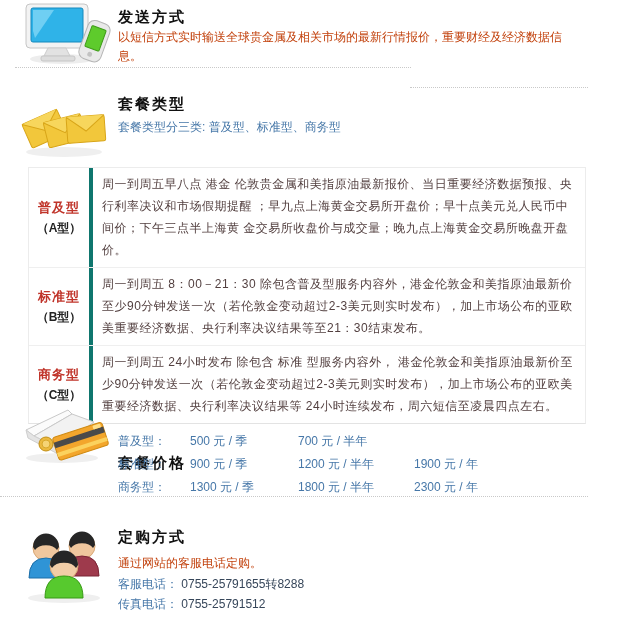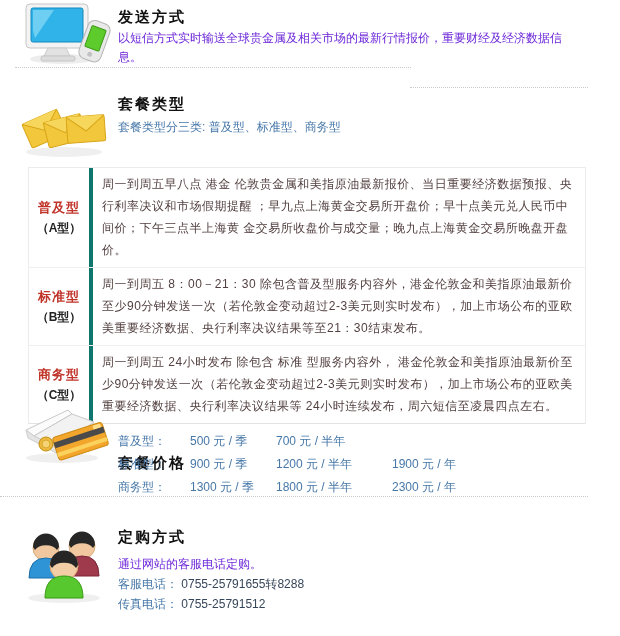--- a/index.html
+++ b/index.html
@@ -16,21 +16,21 @@
     background: #fff;
     overflow: hidden;
   }
   .abs { position: absolute; }
   .section-title {
     font-size: 15px;
     font-weight: bold;
     color: #111;
     letter-spacing: 2px;
   }
-  .teal-text { color: #6d28d9; line-height: 19px; }
+  .teal-text { color: #c2410c; line-height: 19px; font-family: Liberation Mono, monospace; }
   .blue-text { color: #4677a8; }
   .dotted-sep { border-top: 1px dotted #c9c9c9; height: 0; }
 
   
   .plans-table {
     position: absolute;
     left: 28px; top: 167px;
     width: 558px;
     border: 1px solid #ececec;
     border-bottom: 1px solid #e3e3e3;
@@ -60,21 +60,21 @@
     color: #523f3f;
     line-height: 22px;
     padding: 5px 6px 6px 9px;
     letter-spacing: 0.5px;
   }
 
   
   .price-row { display: flex; line-height: 23px; color: #4677a8; }
   .price-label { width: 60px; }
   .price-q { width: 90px; padding-left: 12px; }
-  .price-h { width: 118px; padding-left: 8px; }
+  .price-h { width: 118px; padding-left: 8px; margin-left: 22px; }
   .price-y { padding-left: 6px; }
 
   .contact-line { line-height: 20px; }
   .contact-label { color: #4677a8; }
   .contact-value { color: #36465a; }
 
   .icon-box { position: absolute; }
 </style>
 </head>
 <body>

